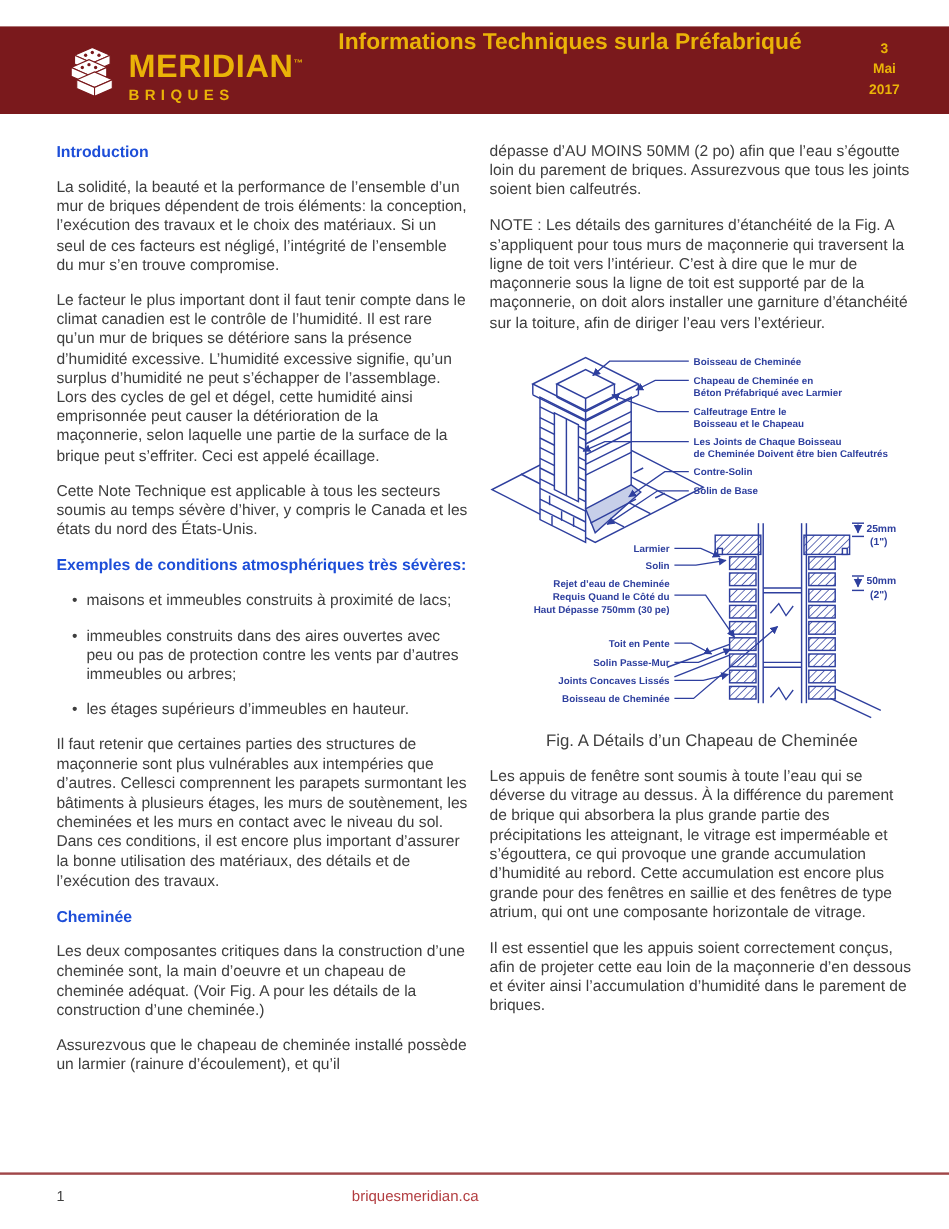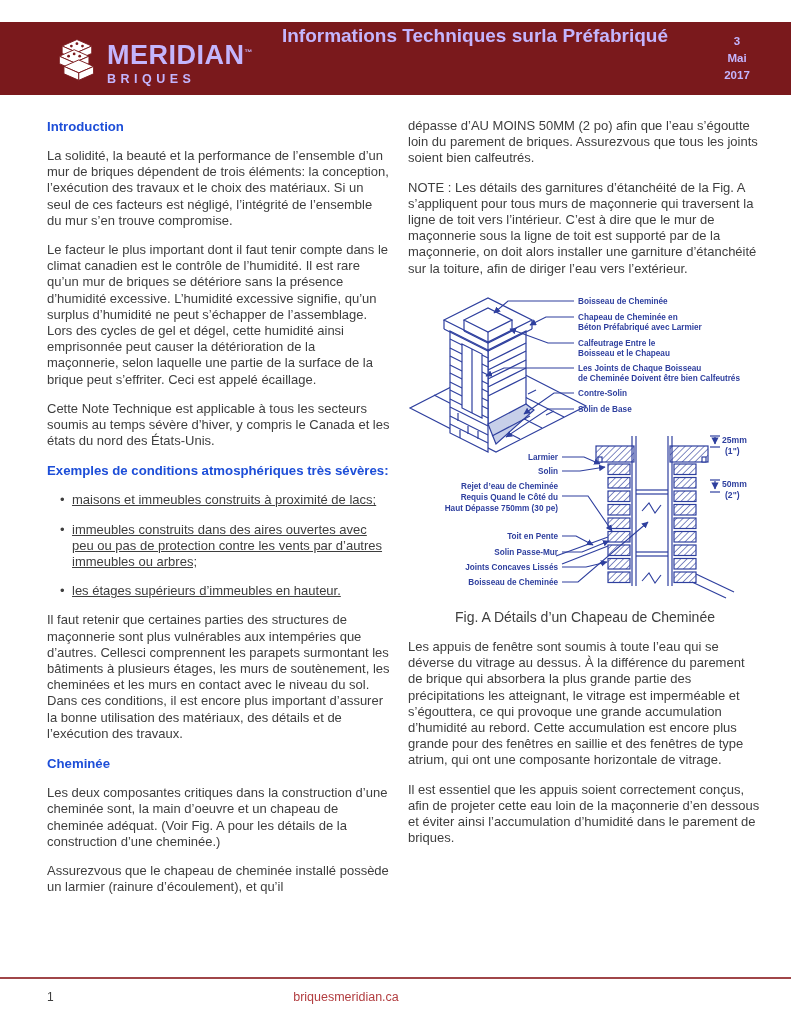--- a/index.html
+++ b/index.html
@@ -1,38 +1,38 @@
 <!DOCTYPE html>
 <html><head>
 <meta charset="utf-8">
 <style>
   html,body { margin:0; padding:0; background:#ffffff; }
   body { width:791px; height:1024px; position:relative; font-family:"Liberation Sans", sans-serif; overflow:hidden; }
 
   .page { position:absolute; inset:0; background:#fff; }
 
   
-  .header-band { position:absolute; left:0; top:22px; width:791px; height:73px; background:#7a191c; color:#c4b5fd; }
+  .header-band { position:absolute; left:0; top:22px; width:791px; height:73px; background:#7a191c; color:#eab308; }
   .brand { position:absolute; left:54px; top:12px; display:flex; align-items:flex-start; }
   .brand-icon { width:44px; height:50px; flex:0 0 auto; }
   .brand-text { margin-left:9px; }
   .brand-name { font-size:27px; font-weight:bold; letter-spacing:.5px; line-height:1; margin-top:8px; white-space:nowrap; }
   .brand-tm { font-size:8px; vertical-align:9px; font-weight:bold; }
   .brand-sub { font-size:12.5px; letter-spacing:4.5px; margin-top:3px; font-weight:bold; }
   .title-block { position:absolute; right:123px; top:0; height:73px; display:flex; flex-direction:row; justify-content:center; text-align:right; font-size:19px; font-weight:bold; line-height:1.45; white-space:nowrap; }
   .date-block { position:absolute; right:18px; top:0; height:73px; width:72px; display:flex; flex-direction:column; justify-content:center; text-align:center; font-size:11.5px; font-weight:bold; line-height:1.5; }
 
   
   .col { position:absolute; top:118px; font-size:13px; line-height:16.2px; color:#3e3e3e; }
   .col-left  { left:47px;  width:343px; }
   .col-right { left:408px; width:354px; }
   .col h3 { font-size:13.2px; font-weight:bold; color:#1d4ed8; margin:0 0 13px 0; line-height:17px; }
   .col p  { margin:0 0 13px 0; }
   .col ul { list-style:none; margin:0 0 0 0; padding:0 0 0 13px; }
-  .col li { margin:0 0 13px 0; padding-left:12px; position:relative;text-decoration:underline; }
+  .col li { margin:0 0 13px 0; padding-left:12px; position:relative; }
   .col li::before { content:"\2022"; position:absolute; left:0; top:0; }
 
   
   figure { margin:3px 0 14px 0; }
   figure svg { display:block; overflow:visible; }
   figcaption { text-align:center; font-size:14px; color:#3e3e3e; margin-top:7px; }
   .dlabel { font-size:8.2px; font-weight:bold; fill:#2e3f9e; }
   .ddim   { font-size:8.6px; font-weight:bold; fill:#2e3f9e; }
 
   

